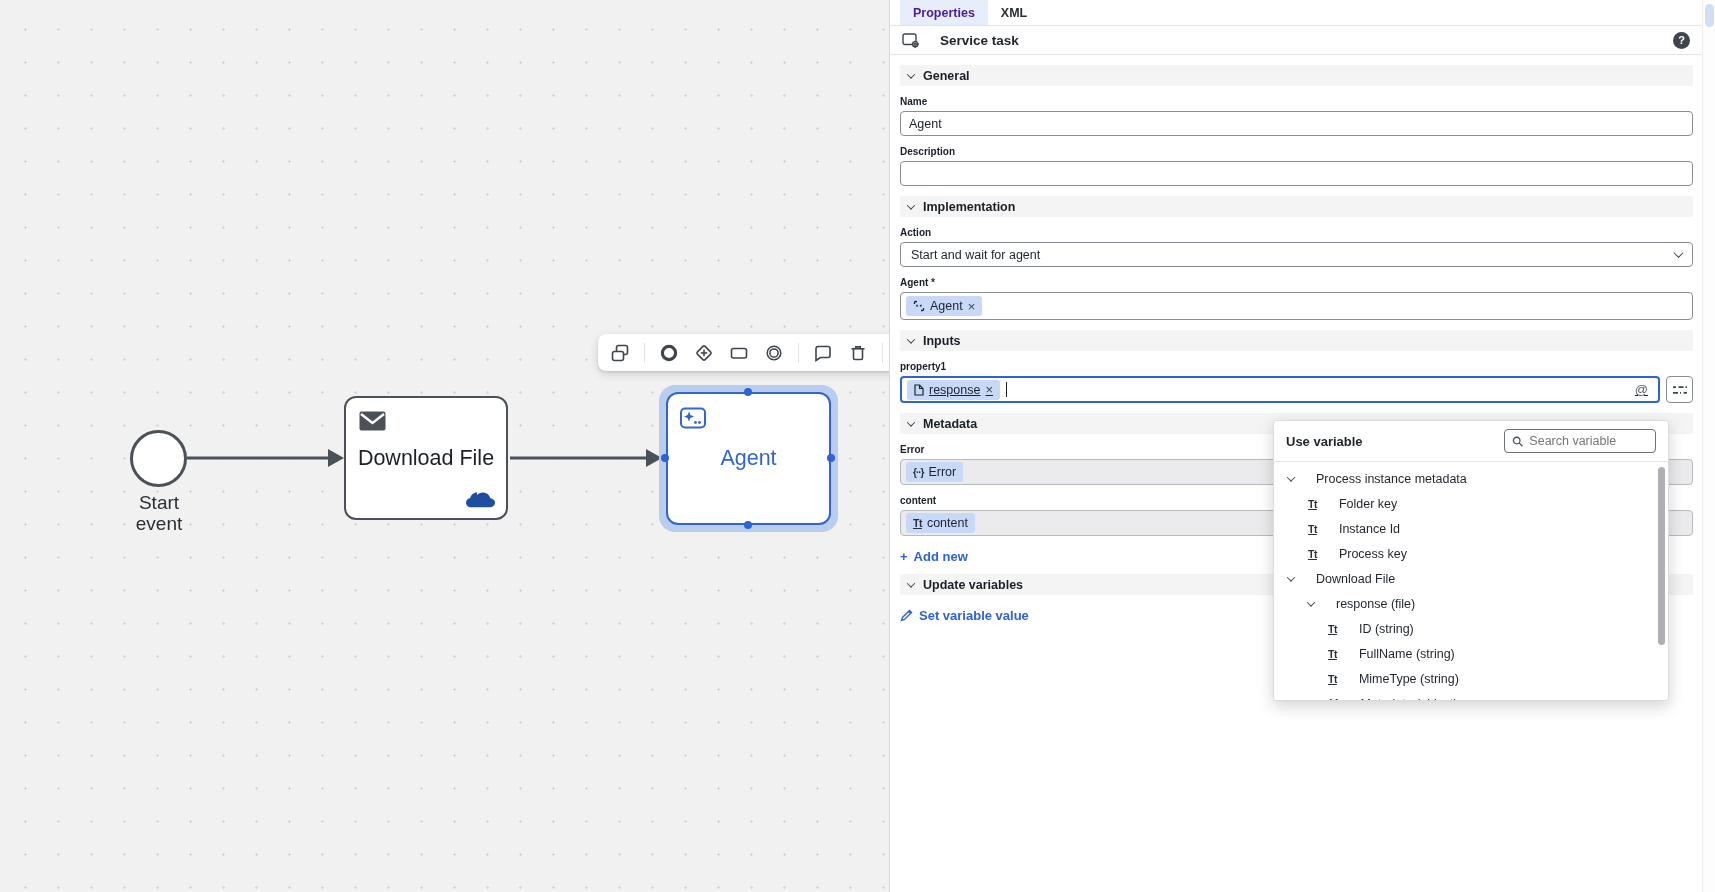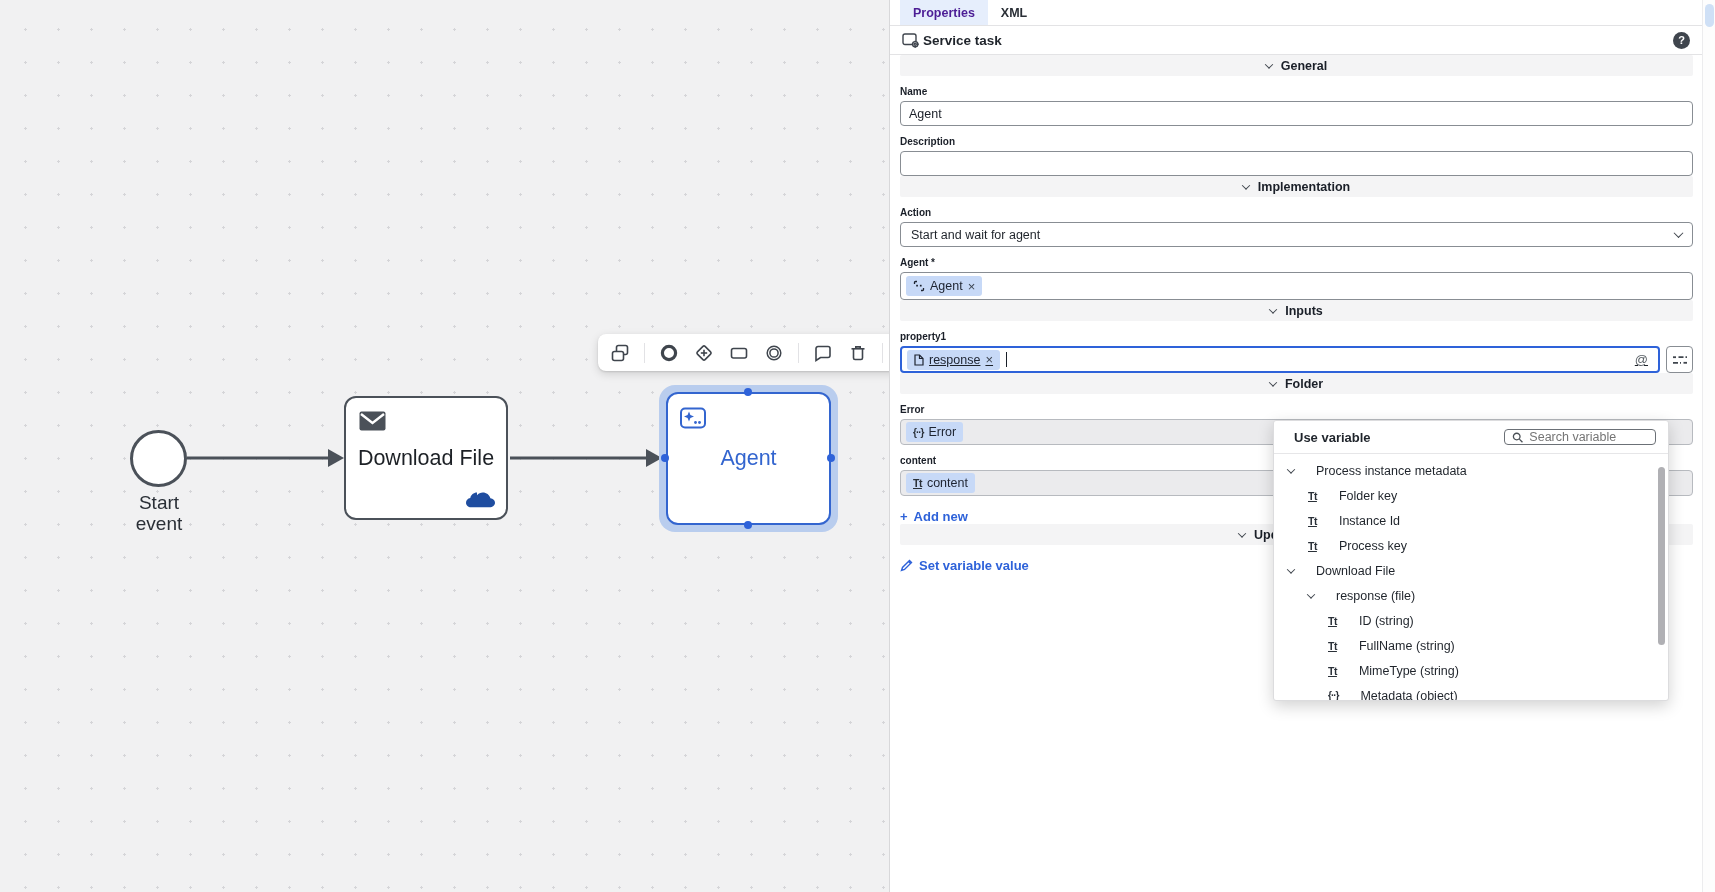--- a/index.html
+++ b/index.html
@@ -34,27 +34,27 @@
   .tbi { display:flex; align-items:center; justify-content:center; width:22px; height:22px; cursor:pointer; }
   .tb-sep { width:1px; height:20px; background:#e2e2e5; }
   .connect-btn { display:flex; align-items:center; gap:7px; font-size:14.5px; font-weight:bold; color:#2a2f36; cursor:pointer; }
 
   
   .panel { position:absolute; left:889px; top:0; width:813px; height:892px; background:#fff; border-left:1px solid #d8d8da; }
   .tabbar { display:flex; align-items:stretch; height:26px; border-bottom:1px solid #e3e3e5; padding-left:10px; }
   .tab { display:flex; align-items:center; padding:0 13px; font-size:12.5px; font-weight:bold; cursor:pointer; }
   .tab.active { color:#4c1d95; background:#e6eefc; }
   .tab.idle { color:#2a2f36; }
-  .phead { display:flex; align-items:center; height:29px; border-bottom:1px solid #e3e3e5; padding:0 12px; gap:3px; }
+  .phead { display:flex; align-items:center; height:29px; border-bottom:1px solid #e3e3e5; padding:0 12px; gap:20px; }
   .phead .ptitle { font-size:13.5px; font-weight:bold; color:#1f242b; flex:1; }
   .help-dot { width:17px; height:17px; border-radius:50%; background:#3f454d; color:#fff; font-size:11px; font-weight:bold;
     display:flex; align-items:center; justify-content:center; cursor:pointer; }
   .pcontent { padding:0 9px 0 10px; }
-  .secbar { margin-top:0; height:21px; background:#f4f4f5; border-radius:2px; display:flex; align-items:center;
-    gap:9px; padding:0 8px; cursor:pointer;justify-content:center; }
+  .secbar { margin-top:10px; height:21px; background:#f4f4f5; border-radius:2px; display:flex; align-items:center;
+    gap:9px; padding:0 8px; cursor:pointer; }
   .secbar .sectitle { font-size:12.5px; font-weight:bold; color:#1a1f28; }
   .chev { display:inline-block; width:6px; height:6px; border-right:1.6px solid #3f454d; border-bottom:1.6px solid #3f454d;
     transform:rotate(45deg) translate(-1px,-1px); }
   .flabel { margin-top:10px; font-size:10px; font-weight:bold; color:#1a1f28; }
   .tinput { margin-top:4px; width:100%; height:25px; border:1px solid #888d93; border-radius:4px; padding:0 8px;
     font-size:12.5px; color:#1a1f28; font-family:"Liberation Sans",sans-serif; background:#fff; }
   .selectbox { margin-top:4px; height:25px; border:1px solid #888d93; border-radius:4px; padding:0 10px;
     display:flex; align-items:center; font-size:12.5px; cursor:pointer; }
   .selectbox .sval { flex:1; }
   .chipfield { margin-top:4px; height:28px; border:1px solid #888d93; border-radius:4px; display:flex; align-items:center; padding:0 5px; background:#fff; }
@@ -70,22 +70,22 @@
   .rofield { margin-top:4px; height:26px; background:#ebebed; border:1px solid #b7babf; border-radius:4px;
     display:flex; align-items:center; padding:0 5px; }
   .chip .tt, .tt-ic { font-size:10.5px; font-weight:bold; color:#2a3038; letter-spacing:-0.5px;text-decoration:underline; }
   .chip .obj, .obj-ic { font-size:10px; font-weight:bold; color:#2a3038; letter-spacing:-1px; }
   .linkrow { margin-top:13px; display:flex; align-items:center; gap:6px; color:#2e62d9; font-size:13px; font-weight:bold; cursor:pointer; }
 
   
   .popup { position:absolute; left:383px; top:420px; width:396px; height:281px; background:#fff;
     border:1px solid #dcdcde; border-radius:3px; box-shadow:0 5px 16px rgba(0,0,0,.18); z-index:30; overflow:hidden; }
   .popup-head { display:flex; align-items:center; justify-content:space-between; padding:8px 12px; border-bottom:1px solid #e6e6e8; }
-  .popup-title { font-size:13px; font-weight:bold; color:#1f242b;margin-left:8px; }
-  .searchbox { display:flex; align-items:center; gap:6px; width:152px; height:16px; border:1.5px solid #6b7076; border-radius:4px; padding:0 7px; }
+  .popup-title { font-size:13px; font-weight:bold; color:#1f242b; }
+  .searchbox { display:flex; align-items:center; gap:6px; width:152px; height:24px; border:1.5px solid #6b7076; border-radius:4px; padding:0 7px; }
   .searchbox input { border:none; outline:none; width:100%; font-size:12.5px; font-family:"Liberation Sans",sans-serif; color:#1a1f28; background:transparent; }
   .tree { position:relative; padding-top:4px; }
   .tree-row { height:25px; display:flex; align-items:center; gap:22px; font-size:12.5px; color:#1f242b; cursor:pointer; }
   .pop-scroll { position:absolute; right:3px; top:46px; width:7px; height:178px; border-radius:4px; background:#b0b0b4; cursor:pointer; }
 
   
   .rstrip { position:absolute; left:1702px; top:0; width:13px; height:892px; background:#fdfdfd; border-left:1px solid #ececee; }
   .rthumb { position:absolute; left:2px; top:4px; width:9px; height:23px; border-radius:5px; background:#cfe0f6; cursor:pointer; }
 
   svg { display:block; }
@@ -275,21 +275,21 @@
               <line x1="6.5" y1="4.2" x2="15" y2="4.2" stroke-dasharray="5 2"></line>
               <line x1="1" y1="9.8" x2="9" y2="9.8" stroke-dasharray="5 2"></line>
               <line x1="11.5" y1="9.8" x2="15" y2="9.8"></line>
             </svg>
         </span>
       </div>
 
       
       <div class="secbar">
         <span class="chev"></span>
-        <span class="sectitle">Folder</span>
+        <span class="sectitle">Metadata</span>
       </div>
       <div class="flabel">Error</div>
       <div class="rofield">
         <span class="chip">
           <span class="obj">{··}</span>
           <span>Error</span>
         </span>
       </div>
       <div class="flabel">content</div>
       <div class="rofield">

